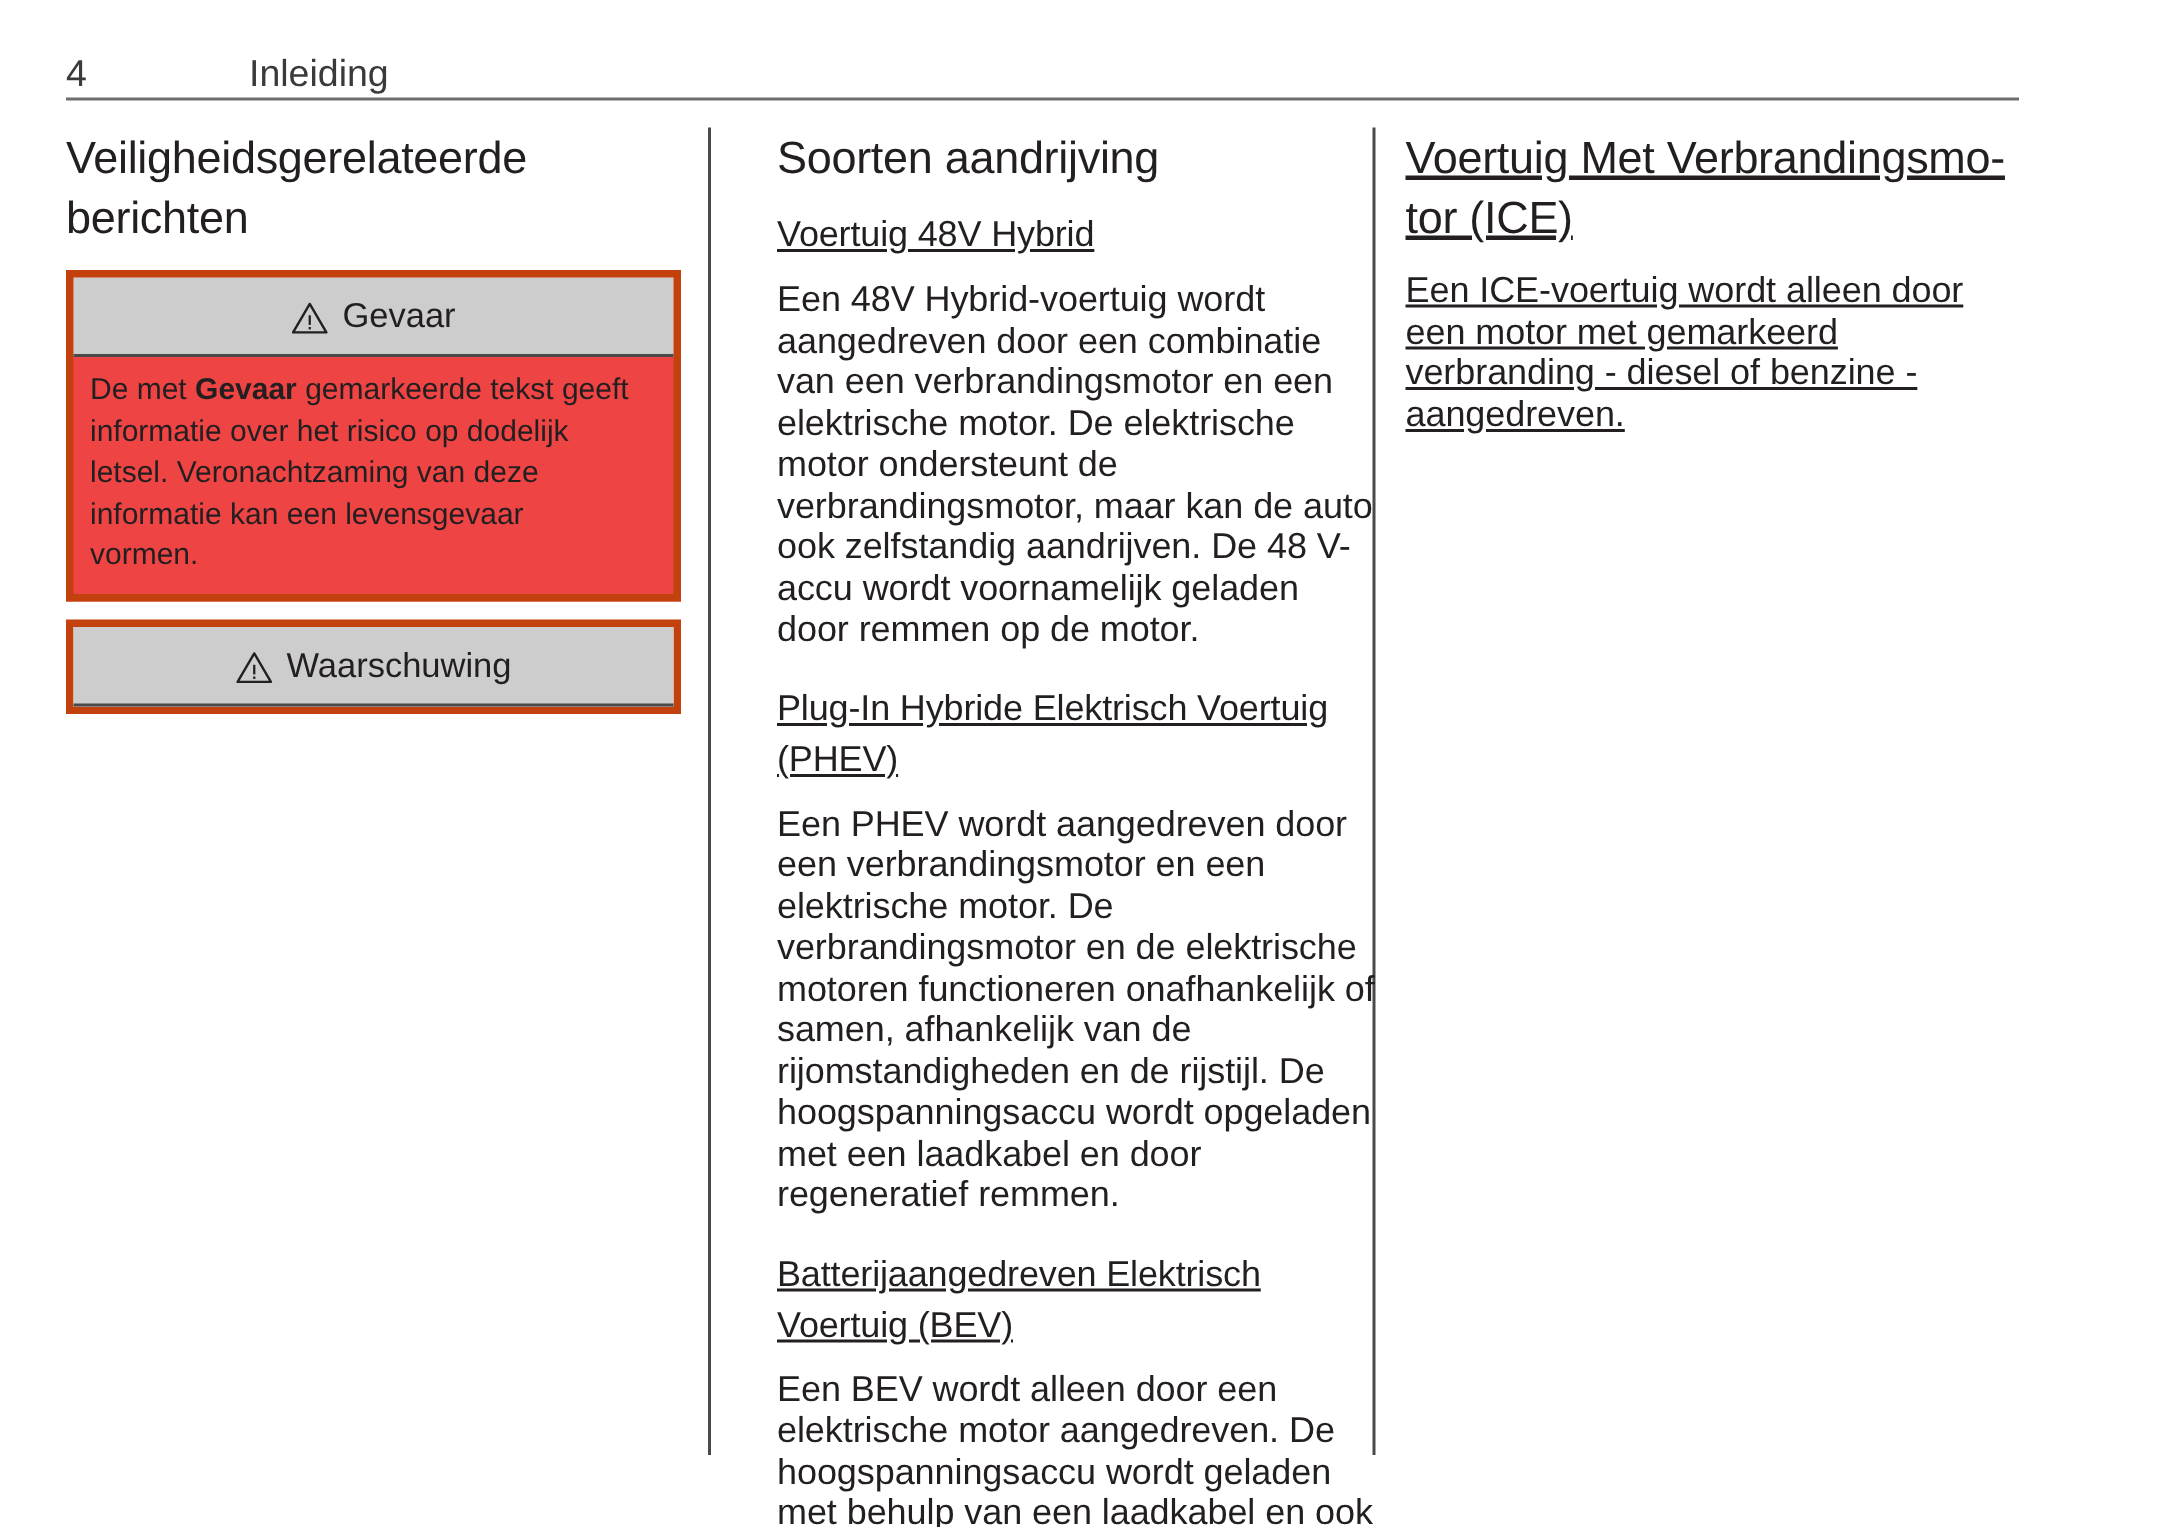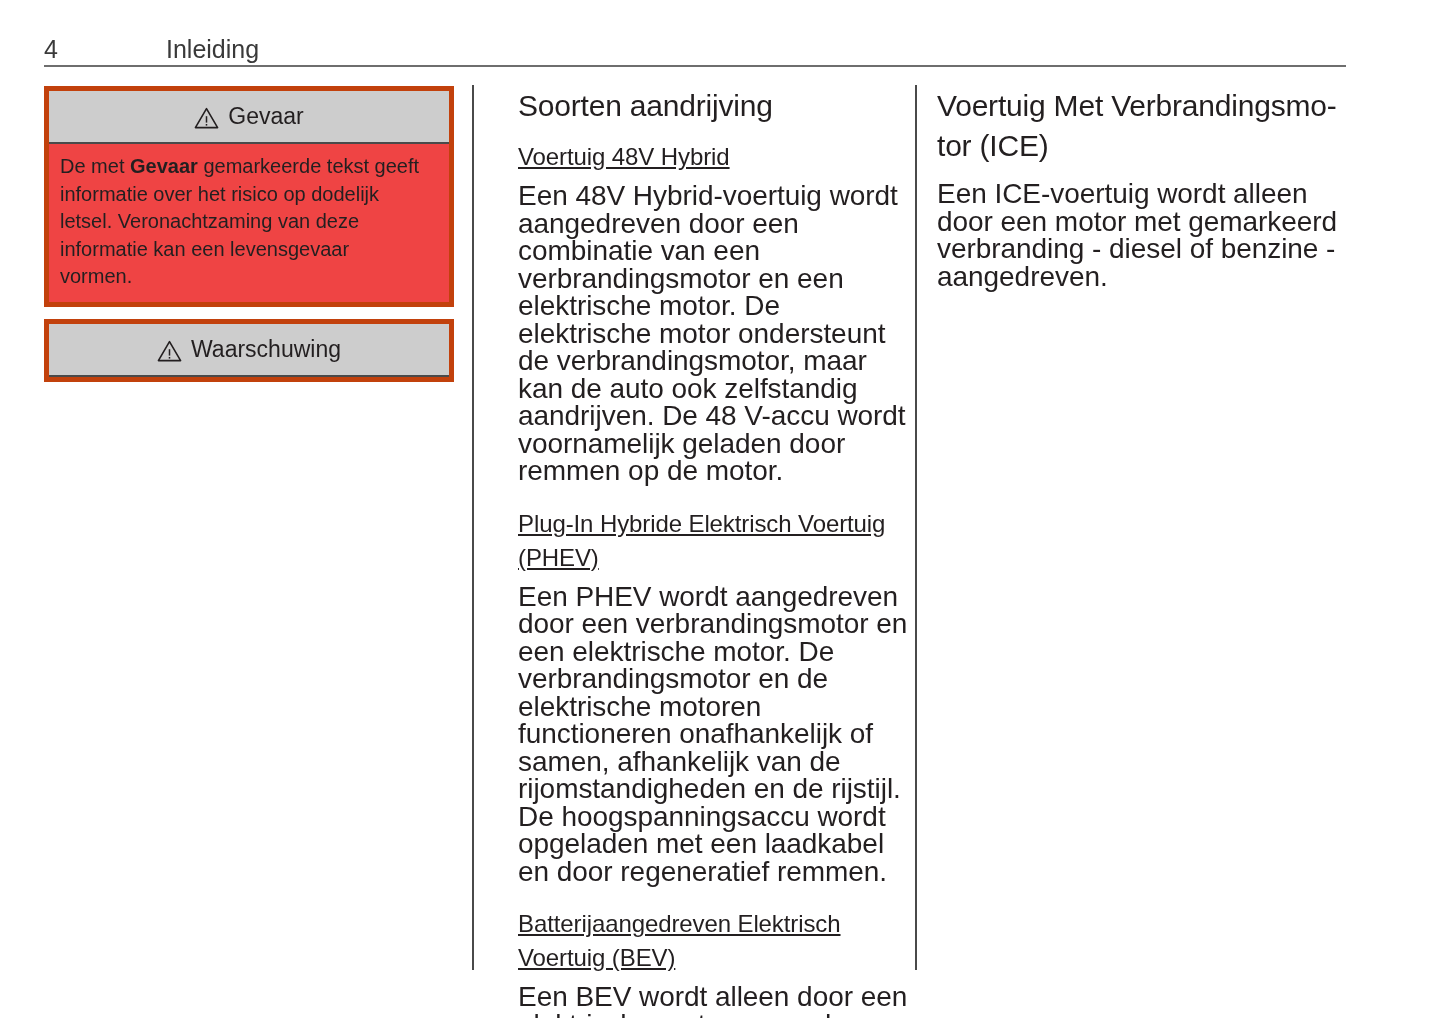--- a/index.html
+++ b/index.html
@@ -60,42 +60,42 @@
   .col-divider.first { left: 472px; }
   .col-divider.second { left: 915px; }
 
   
   .column {
     position: absolute;
     top: 86px;
   }
   .col-1 { left: 44px; width: 410px; }
   .col-2 { left: 518px; width: 400px; }
-  .col-3 { left: 937px; width: 410px; }
+  .col-3 { left: 937px; width: 410px; text-decoration: underline; }
 
   h1.col-title {
     margin: 0 0 14px 0;
     font-size: 30px;
     line-height: 40px;
     font-weight: normal;
     letter-spacing: -0.2px;
   }
   h2.sub-title {
     margin: 22px 0 8px 0;
     font-size: 24px;
     line-height: 34px;
     font-weight: normal;
     letter-spacing: -0.1px;
     text-decoration: underline;
   }
   h2.sub-title.first { margin-top: 12px; }
 
   p.body-text {
-    margin: 0 0 4px 0;
-    font-size: 28px;
+    margin: 12px 0 4px 0;
+    font-size: 24px;
     line-height: 27.5px;
     letter-spacing: -0.05px;
   }
 
   
   .notice {
     border: 5px solid #c2410c;
     margin-bottom: 12px;
     background: #ef4444;
     box-sizing: border-box;
@@ -137,20 +137,21 @@
 <div class="page-header">
   <span class="page-number">4</span>
   <span class="page-section">Inleiding</span>
 </div>
 <div class="header-rule"></div>
 
 <div class="col-divider first"></div>
 <div class="col-divider second"></div>
 
 <div class="column col-1">
+  <h1 class="col-title">Veiligheidsgerelateerde berichten</h1>
 
   <div class="notice">
     <div class="notice-header">
       <span class="warn-tri">
         <svg width="25" height="22" viewBox="0 0 25 22">
           <path d="M12.5 1.6 L23.6 20.6 L1.4 20.6 Z" fill="none" stroke="#231f20" stroke-width="1.6" stroke-linejoin="round"></path>
           <rect x="11.75" y="9.2" width="1.5" height="6.4" fill="#231f20"></rect>
           <rect x="11.75" y="17.0" width="1.5" height="1.6" fill="#231f20"></rect>
         </svg>
       </span>

